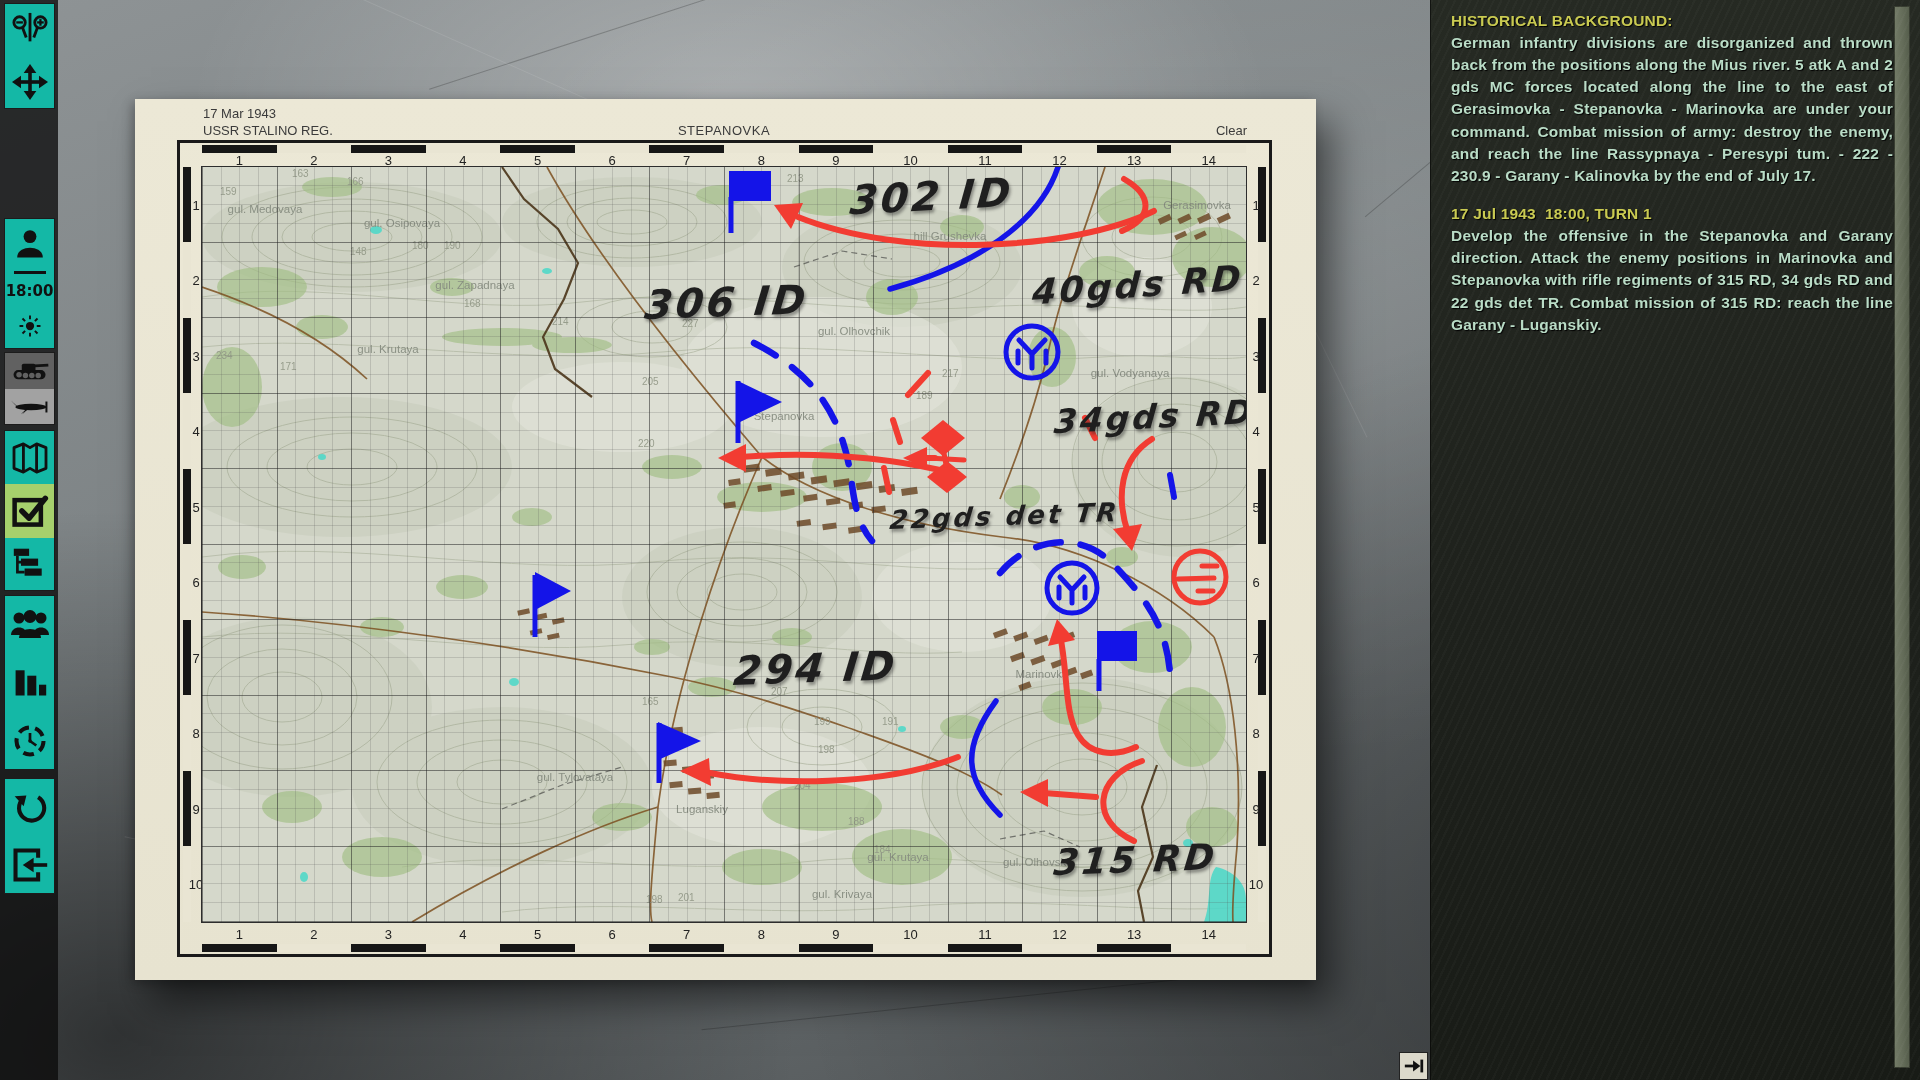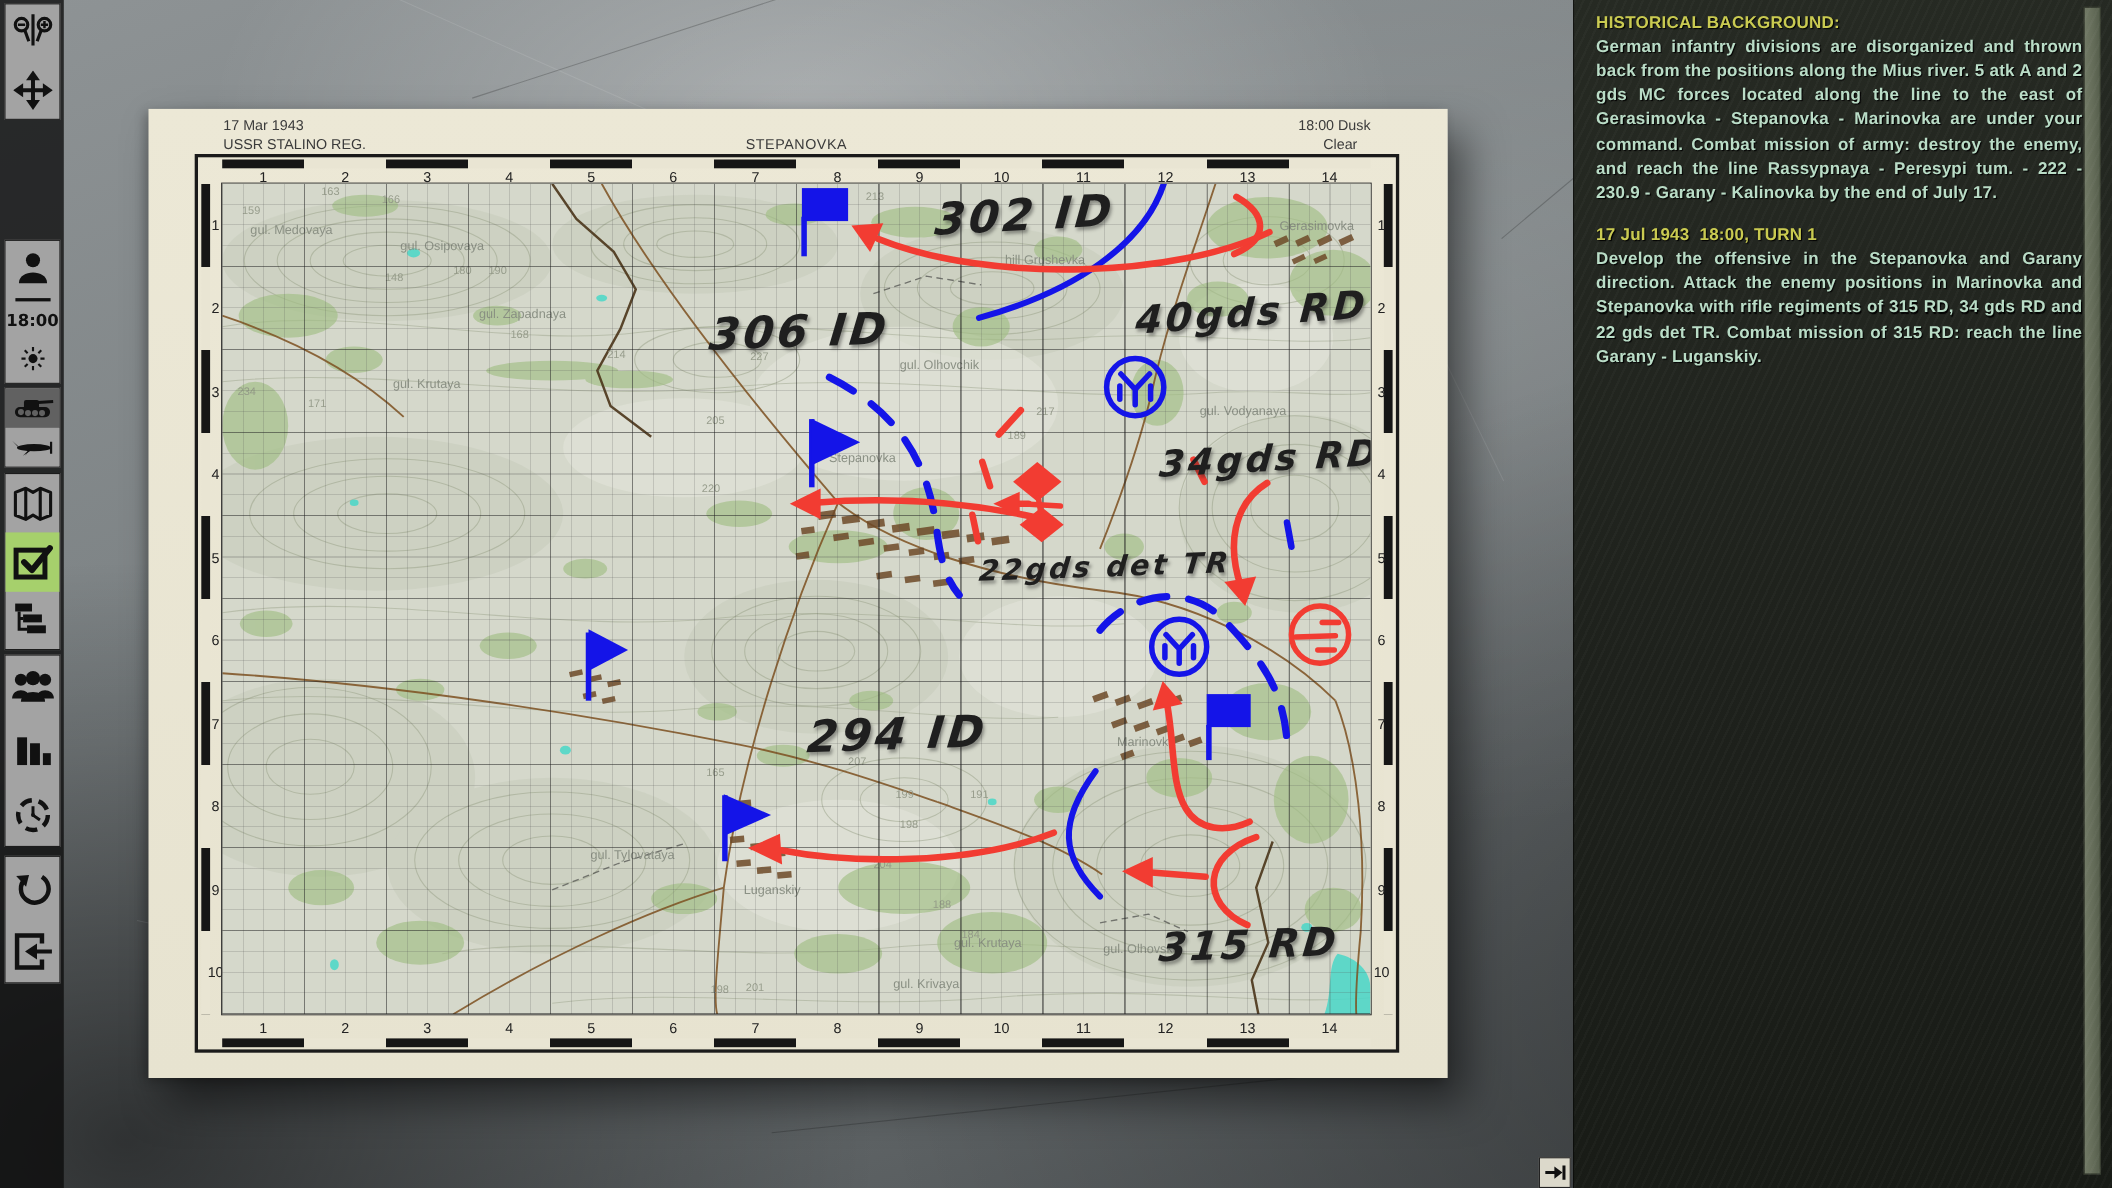--- a/index.html
+++ b/index.html
@@ -12,21 +12,21 @@
       radial-gradient(1100px 850px at 6% 96%, rgba(0,0,0,.55), transparent 62%),
       radial-gradient(1500px 950px at 96% 88%, rgba(0,0,0,.38), transparent 70%),
       linear-gradient(160deg, #8e9395 0%, #7b8183 40%, #5f6466 72%, #474b4d 100%);
     position:relative;
   }
   .scr { position:absolute; background:rgba(255,255,255,.10); height:1px; pointer-events:none; }
   .scr.dark { background:rgba(10,10,10,.22); }
 
   
   #left-strip { position:absolute; left:0; top:0; width:58px; height:100%; background:rgba(12,12,12,.78); }
-  .tgroup { position:absolute; left:4px; width:51px; background:#a3a3a3; border:1px solid #1c1c1c; }
+  .tgroup { position:absolute; left:4px; width:51px; background:#14b8a6; border:1px solid #1c1c1c; }
   .tcell { width:100%; display:flex; align-items:center; justify-content:center; }
   .tcell svg { display:block; }
   .time-label { font-family:"DejaVu Sans", sans-serif; font-weight:bold; font-size:15px; color:#111; }
   .tdivider { width:32px; height:3px; background:#111; margin:4px auto; }
 
   
   #paper {
     position:absolute; left:135px; top:99px; width:1181px; height:881px;
     background:linear-gradient(180deg,#ece8d6,#e7e3d0);
     box-shadow:16px 22px 36px rgba(0,0,0,.5), -3px 3px 10px rgba(0,0,0,.28);
@@ -237,22 +237,21 @@
       <line x1="40" y1="19" x2="20" y2="19" stroke="#111" stroke-width="4"></line>
       <polygon points="13,19 25,11 25,27" fill="#111"></polygon>
     </svg>
   </div>
 </div>
 
 <div id="paper">
   <div class="paper-text" style="left:68px;top:7px">17 Mar 1943</div>
   <div class="paper-text" style="left:68px;top:24px">USSR STALINO REG.</div>
   <div class="paper-text" style="left:67px;top:24px;width:1044px;text-align:center;letter-spacing:.5px">STEPANOVKA</div>
-  <div class="paper-text" style="left:67px;top:7px;width:1044px;text-align:right">18:00 Dusk</div>
-  <div class="paper-text" style="left:54px;top:24px;width:1045px;text-align:right">Clear</div>
+  <div class="paper-text" style="left:67px;top:24px;width:1045px;text-align:right">Clear</div>
 
   <div id="frame"></div>
   <div class="checker-h" style="top:46px"></div>
   <div class="checker-h" style="top:845px"></div>
   <div class="checker-v" style="left:48px"></div>
   <div class="checker-v" style="left:1123px"></div>
 
   <div class="numband" id="cols-top" style="left:67px;top:54px;width:1044px;height:14px">
       <span class="gridnum" style="left: 37.285px; top: 0px; transform: translateX(-50%);">1</span>
       <span class="gridnum" style="left: 111.855px; top: 0px; transform: translateX(-50%);">2</span>

